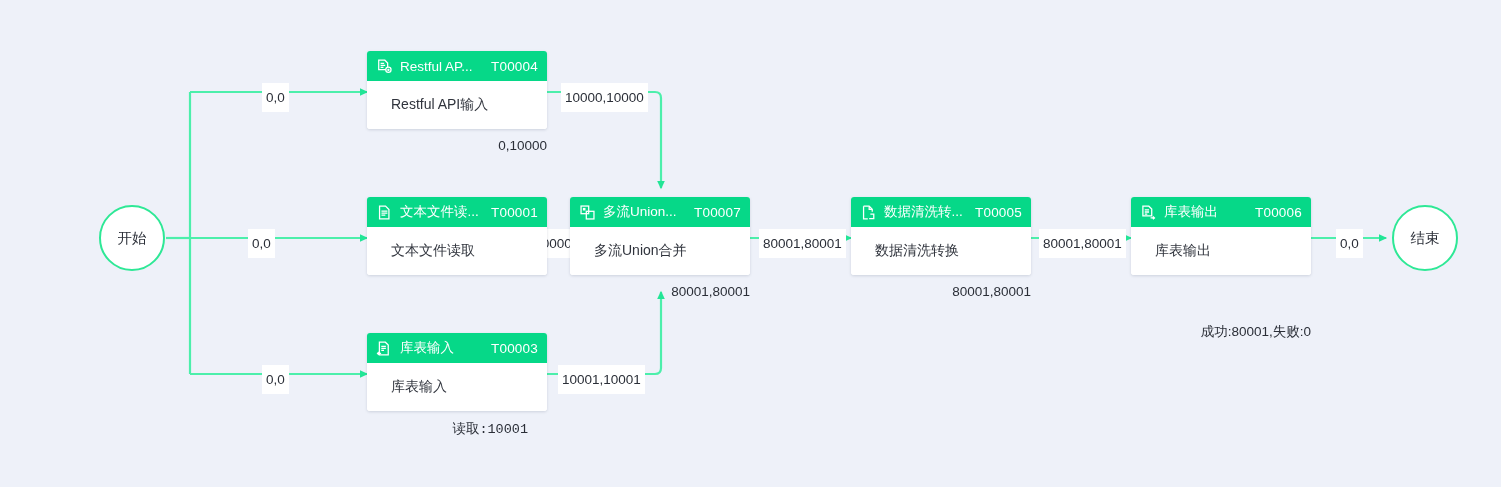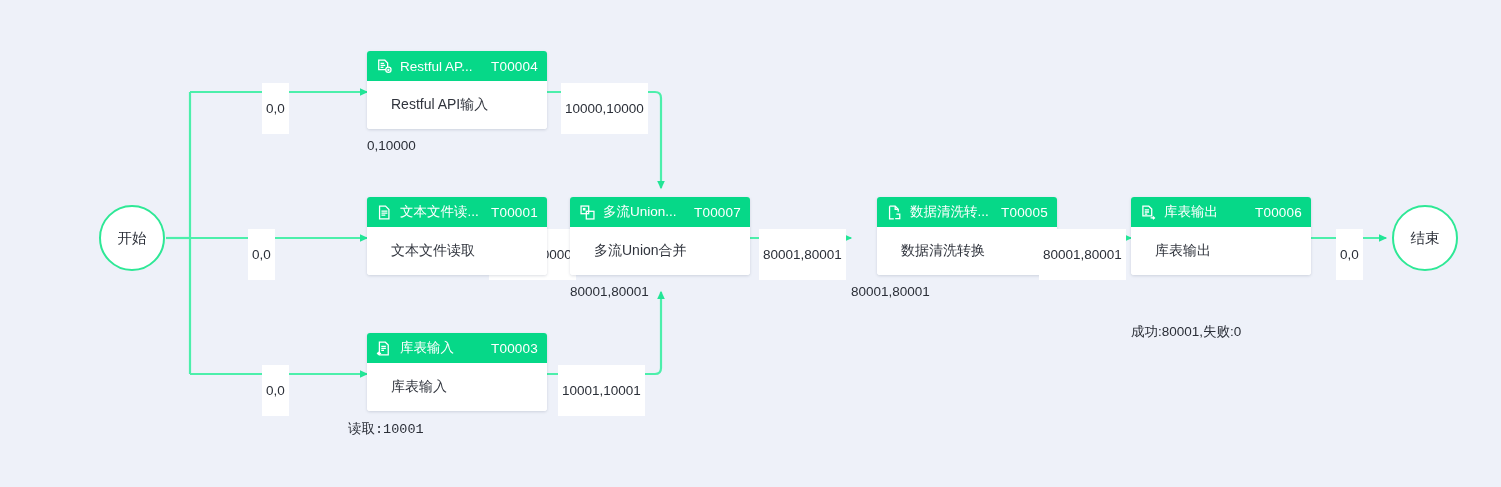--- a/index.html
+++ b/index.html
@@ -93,32 +93,32 @@
     color: #30343d;
     background: #ffffff;
   }
 
   
   .node-stat {
     position: absolute;
     font-size: 13.5px;
     color: #2b2f38;
     white-space: nowrap;
-    text-align: left;
+    text-align: right;
     z-index: 3;
   }
 
   
   .edge-label {
     position: absolute;
     background: #ffffff;
     font-size: 13.5px;
     color: #2b2f38;
     line-height: 17px;
-    padding: 17px 4px;
+    padding: 6px 4px;
     white-space: nowrap;
     z-index: 6;
   }
   .edge-label.under {
     z-index: 2;
   }
 </style>
 </head>
 <body>
 
@@ -212,21 +212,21 @@
         <rect x="8.6" y="8.6" width="9.0" height="9.0"></rect>
         <rect x="4.6" y="4.6" width="3.0" height="3.0" fill="#ffffff" stroke="none"></rect>
       </svg>
       <span class="node-title">多流Union...</span>
       <span class="node-code">T00007</span>
     </div>
     <div class="node-body">多流Union合并</div>
   </div>
   <div class="node-stat" style="left:570px; top:284px; width:180px;">80001,80001</div>
 
-  <div class="node" style="left:851px; top:197px;margin-left:26px;">
+  <div class="node" style="left:851px; top:197px;">
     <div class="node-header">
       <svg class="node-icon" viewBox="0 0 20 20" fill="none" stroke="#ffffff" stroke-width="1.5">
         <path d="M4.2 2.6h6.6l3.6 3.6v3.0"></path>
         <path d="M4.2 2.6v14.8h5.0"></path>
         <path d="M10.8 2.8v3.6h3.4"></path>
         <path d="M12.2 12.0h4.0v5.2h-5.4"></path>
       </svg>
       <span class="node-title">数据清洗转...</span>
       <span class="node-code">T00005</span>
     </div>

